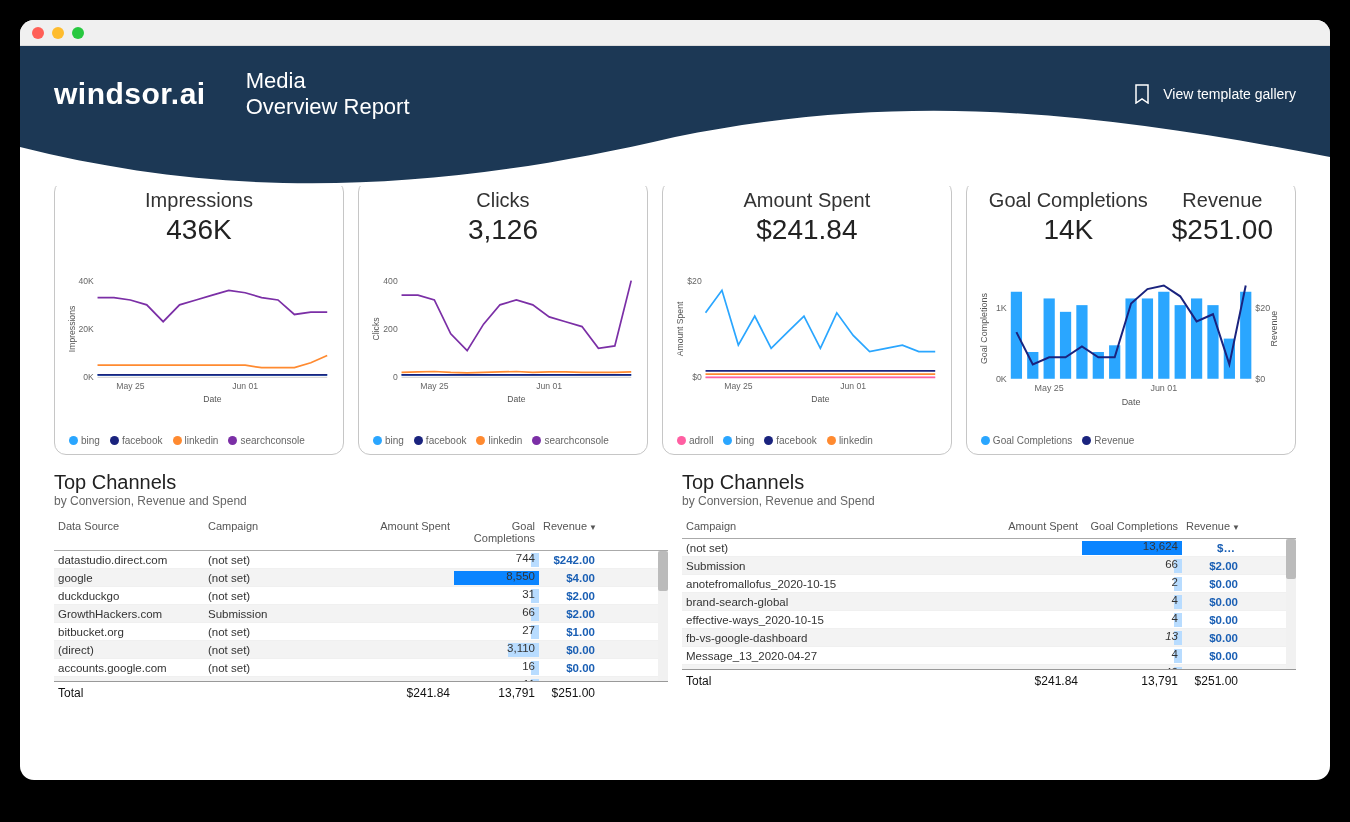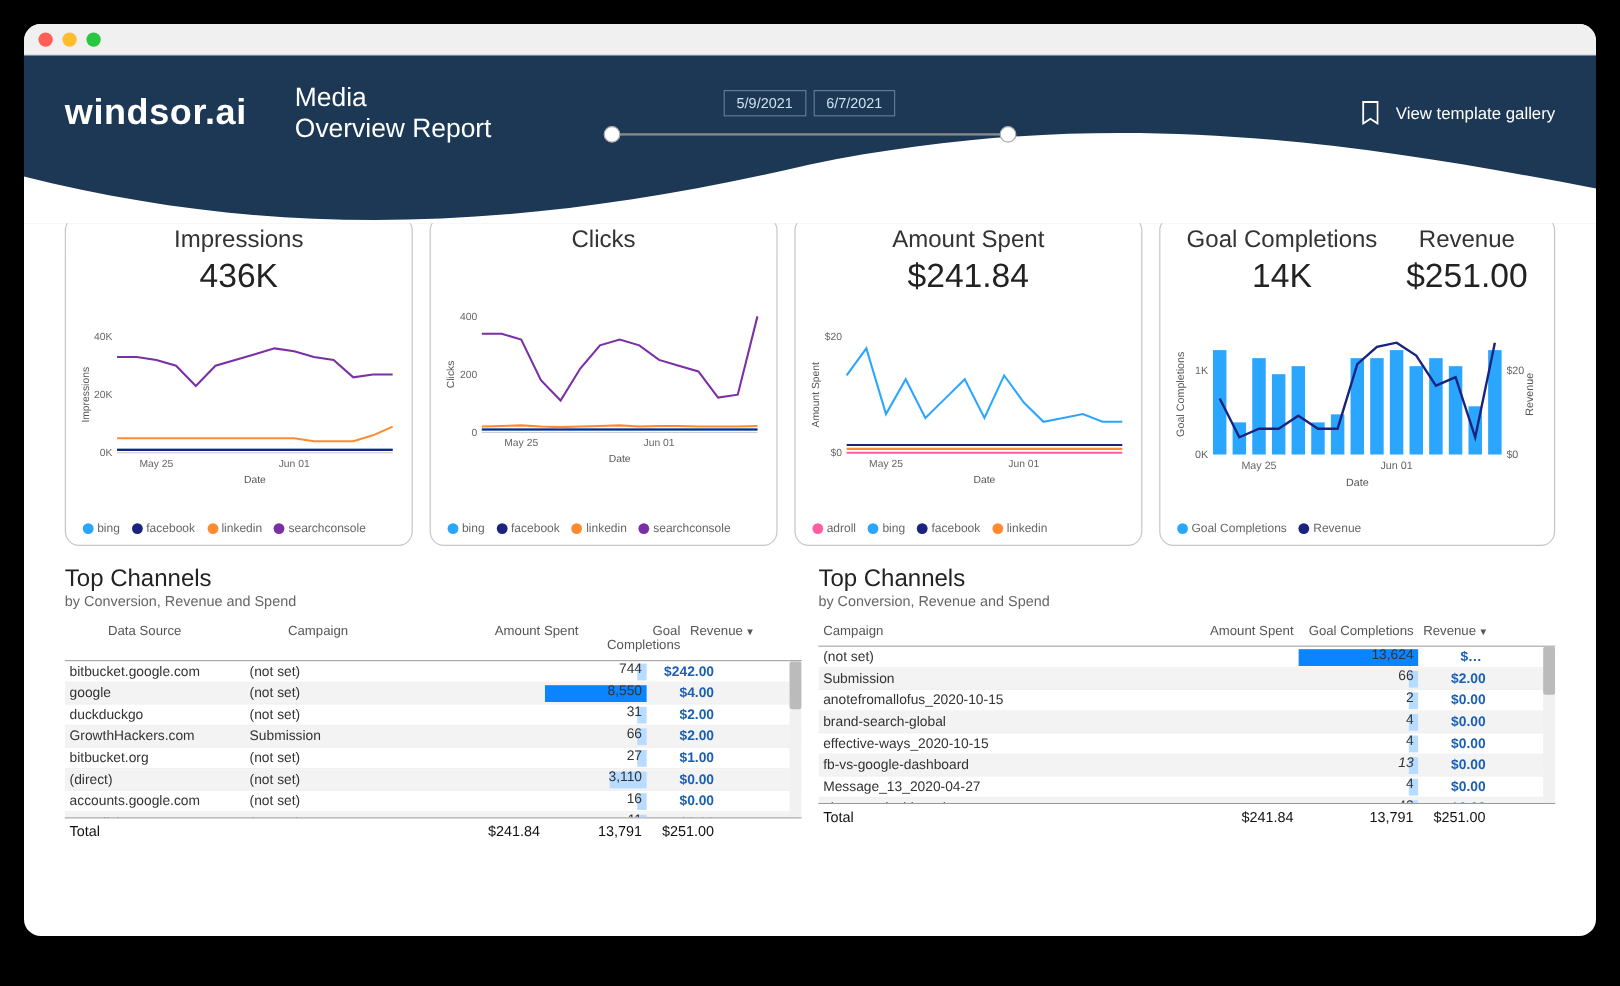--- a/index.html
+++ b/index.html
@@ -72,30 +72,20 @@
       <div class="hdr-bg"></div>
       <svg class="hdr-wave" viewBox="0 0 1310 80" preserveAspectRatio="none">
         <path d="M0,80 L0,40 C200,90 400,90 655,30 C900,-20 1100,10 1310,50 L1310,80 Z" fill="#fff"></path>
       </svg>
       <div class="hdr-inner">
         <div class="logo">windsor.ai</div>
         <div class="rtitle">
           <div class="a">Media</div>
           <div class="b">Overview Report</div>
         </div>
-        <div class="dates">
-          <div class="date-boxes">
-            <div class="date-box">5/9/2021</div>
-            <div class="date-box">6/7/2021</div>
-          </div>
-          <div class="slider-track">
-            <div class="slider-knob" style="left:-7px"></div>
-            <div class="slider-knob" style="right:-7px"></div>
-          </div>
-        </div>
         <div class="tmpl-link">
           <svg class="bmk" viewBox="0 0 14 20">
               <path d="M1 1h12v18l-6-4-6 4z" fill="none" stroke="#fff" stroke-width="1.5"></path>
             </svg>
           <span>View template gallery</span>
         </div>
       </div>
     </div>
 
     <div class="cards">
@@ -135,20 +125,21 @@
             <div class="li">
               <div class="sw" style="background: rgb(123, 47, 166);"></div>
               <span>searchconsole</span>
             </div>
           </div>
       </div>
 
       <div class="card">
         <div class="kpi">
             <div class="lbl">Clicks</div>
+            <div class="val">3,126</div>
           </div>
         <svg class="chart-svg" viewBox="0 0 280 135">
             <text x="30" y="110" text-anchor="end" class="axis-label">0</text>
             <text x="30" y="59.5" text-anchor="end" class="axis-label">200</text>
             <text x="30" y="9" text-anchor="end" class="axis-label">400</text>
             <text x="68.28571428571428" y="119" text-anchor="middle" class="axis-label">May 25</text>
             <text x="188.2857142857143" y="119" text-anchor="middle" class="axis-label">Jun 01</text>
             <text x="154" y="133" text-anchor="middle" class="axis-title">Date</text>
             <text x="10" y="56.5" text-anchor="middle" class="axis-title" transform="rotate(-90 10 56.5)">Clicks</text>
             <line x1="34" y1="107" x2="274" y2="107" stroke="#999" stroke-width=".5"></line>
@@ -264,29 +255,29 @@
             </div>
           </div>
       </div>
     </div>
 
     <div class="tables">
       <div class="tblwrap">
         <div class="t-title">Top Channels</div>
         <div class="t-sub">by Conversion, Revenue and Spend</div>
         <div class="grid-head">
-            <div style="width: 150px; margin-left: 32px;">Data Source</div>
+            <div style="width: 150px;">Data Source</div>
             <div style="width: 170px;">Campaign</div>
             <div style="width: 80px; text-align: right;">Amount Spent</div>
             <div style="width: 85px; text-align: right;">Goal Completions</div>
             <div style="width: 60px; text-align: right;">Revenue<span class="sort-arrow">▼</span></div>
           </div>
         <div class="grid-body">
           <div class="row">
-              <div style="width: 150px;">bitbucket.google.com</div>
+              <div style="width: 150px;">datastudio.direct.com</div>
               <div style="width: 170px;">(not set)</div>
               <div class="num" style="width: 80px;"></div>
               <div class="num gc-bar" style="width: 85px; position: relative;"><div style="position: absolute; right: 0px; top: 1px; height: 14px; width: 8.70175%; background: rgb(184, 220, 255);"></div><span style="position: relative;">744</span></div>
               <div class="rev" style="width: 60px;">$242.00</div>
             </div>
             <div class="row alt">
               <div style="width: 150px;">google</div>
               <div style="width: 170px;">(not set)</div>
               <div class="num" style="width: 80px;"></div>
               <div class="num gc-bar" style="width: 85px; position: relative;"><div style="position: absolute; right: 0px; top: 1px; height: 14px; width: 100%; background: rgb(10, 132, 255);"></div><span style="position: relative;">8,550</span></div>

